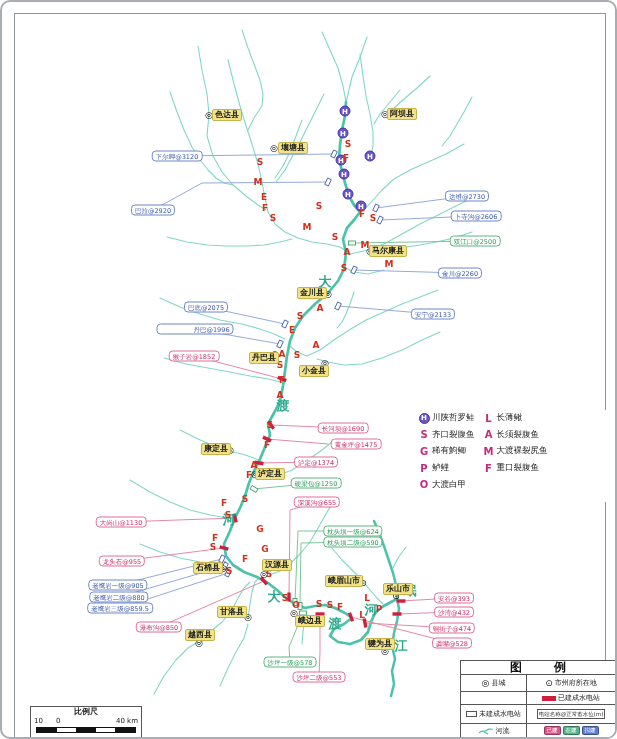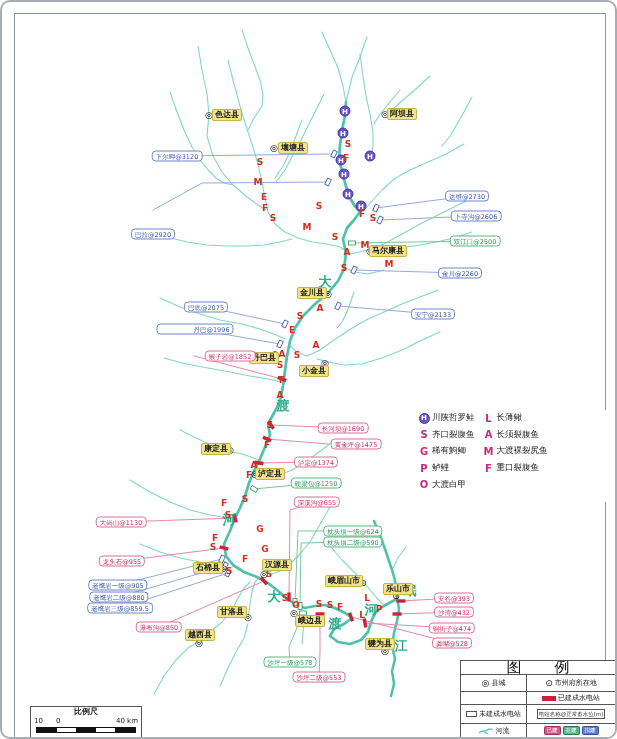--- a/index.html
+++ b/index.html
@@ -36,21 +36,21 @@
   .sp-circ{width:11px;height:11px;margin:0 2.5px;border-radius:50%;background:#6c55c9;border:1px solid #4636a5;
            color:#fff;font-size:7px;font-weight:bold;display:flex;align-items:center;justify-content:center;
            box-sizing:border-box;}
   .sp-name{font-size:8.5px;color:#222;white-space:nowrap;}
   
   .legend-table{position:absolute;left:458px;top:658px;width:156px;height:78px;z-index:6;background:#fff;
                 border:1px solid #555;box-sizing:border-box;display:grid;
                 grid-template-columns:66px 88px;grid-template-rows:14px 17px 13px 19px 13px;}
   .lt-cell{border-right:1px solid #555;border-bottom:1px solid #555;display:flex;align-items:center;
            justify-content:center;font-size:7px;color:#111;gap:2px;overflow:hidden;box-sizing:border-box;}
-  .lt-title{grid-column:1/3;font-size:15px;font-weight:normal;letter-spacing:14px;text-indent:14px;border-right:none;}
+  .lt-title{grid-column:1/3;font-size:12px;font-weight:bold;letter-spacing:14px;text-indent:14px;border-right:none;}
   .lt-last-col{border-right:none;}
   .lt-icon{font-size:9px;line-height:9px;}
   .built-bar{width:14px;height:5px;background:#cf1f3c;display:inline-block;}
   .unbuilt-rect{width:11px;height:6px;background:#fff;border:1px solid #555;display:inline-block;box-sizing:border-box;}
   .note-box{border:1px solid #555;font-size:5.5px;padding:0 1px;line-height:8px;white-space:nowrap;color:#333;}
   .chip{font-size:5.5px;color:#fff;border-radius:2px;padding:0 2px;line-height:7px;border:1px solid rgba(0,0,0,.35);}
   
   .scale-bar{position:absolute;left:28px;top:704px;width:112px;height:33px;z-index:6;background:#fff;
              border:1px solid #555;box-sizing:border-box;}
   .sb-title{text-align:center;font-size:8px;font-weight:bold;color:#222;line-height:10px;}
@@ -254,29 +254,29 @@
       <div class="county-label" style="left: 198px; top: 633px;">越西县</div>
       <div class="county-dot" style="left: 292px; top: 611px;">◎</div>
       <div class="county-label" style="left: 308px; top: 619px;">峨边县</div>
       <div class="county-dot" style="left: 383px; top: 649px;">◎</div>
       <div class="county-label" style="left: 378px; top: 642px;">犍为县</div>
       <div class="county-dot" style="left: 361px; top: 581px;">⊙</div>
       <div class="county-label" style="left: 342px; top: 579px;">峨眉山市</div>
       <div class="county-dot" style="left: 394px; top: 594px;">⊙</div>
       <div class="county-label" style="left: 396px; top: 587px;">乐山市</div>
       <div class="station-box st-planned" style="left: 175px; top: 154px;">下尔呷@3120</div>
-      <div class="station-box st-planned" style="left: 151px; top: 208px; margin-top: 24px;">巴拉@2920</div>
+      <div class="station-box st-planned" style="left: 151px; top: 208px;">巴拉@2920</div>
       <div class="station-box st-planned" style="left: 465px; top: 194px;">达维@2730</div>
       <div class="station-box st-planned" style="left: 474px; top: 214px;">卜寺沟@2606</div>
       <div class="station-box st-building" style="left: 473px; top: 239px;">双江口@2500</div>
       <div class="station-box st-planned" style="left: 458px; top: 271px;">金川@2260</div>
       <div class="station-box st-planned" style="left: 431px; top: 312px;">安宁@2133</div>
       <div class="station-box st-planned" style="left: 204px; top: 305px;">巴底@2075</div>
       <div class="station-box st-planned" style="left: 193px; top: 327px; padding-left: 36px;">丹巴@1996</div>
-      <div class="station-box st-built" style="left: 192px; top: 354px; margin-left: 36px;">猴子岩@1852</div>
+      <div class="station-box st-built" style="left: 192px; top: 354px;">猴子岩@1852</div>
       <div class="station-box st-built" style="left: 341px; top: 426px;">长河坝@1690</div>
       <div class="station-box st-built" style="left: 326px; top: 442px; margin-left: 28px;">黄金坪@1475</div>
       <div class="station-box st-built" style="left: 314px; top: 460px;">泸定@1374</div>
       <div class="station-box st-building" style="left: 314px; top: 481px;">硬梁包@1250</div>
       <div class="station-box st-built" style="left: 119px; top: 520px;">大岗山@1130</div>
       <div class="station-box st-built" style="left: 120px; top: 559px;">龙头石@955</div>
       <div class="station-box st-planned" style="left: 116px; top: 583px;">老鹰岩一级@905</div>
       <div class="station-box st-planned" style="left: 117px; top: 595px;">老鹰岩二级@880</div>
       <div class="station-box st-planned" style="left: 118px; top: 606px;">老鹰岩三级@859.5</div>
       <div class="station-box st-built" style="left: 157px; top: 625px;">瀑布沟@850</div>

